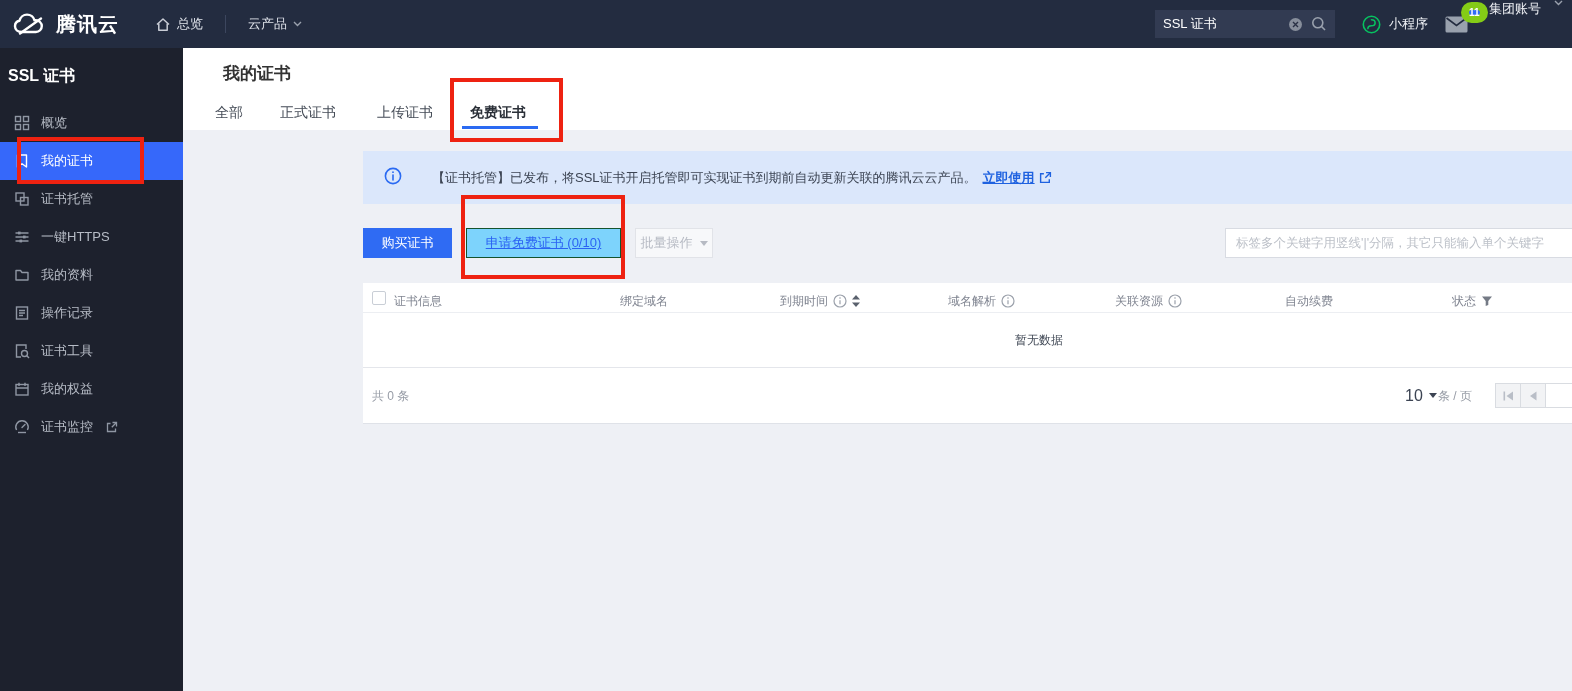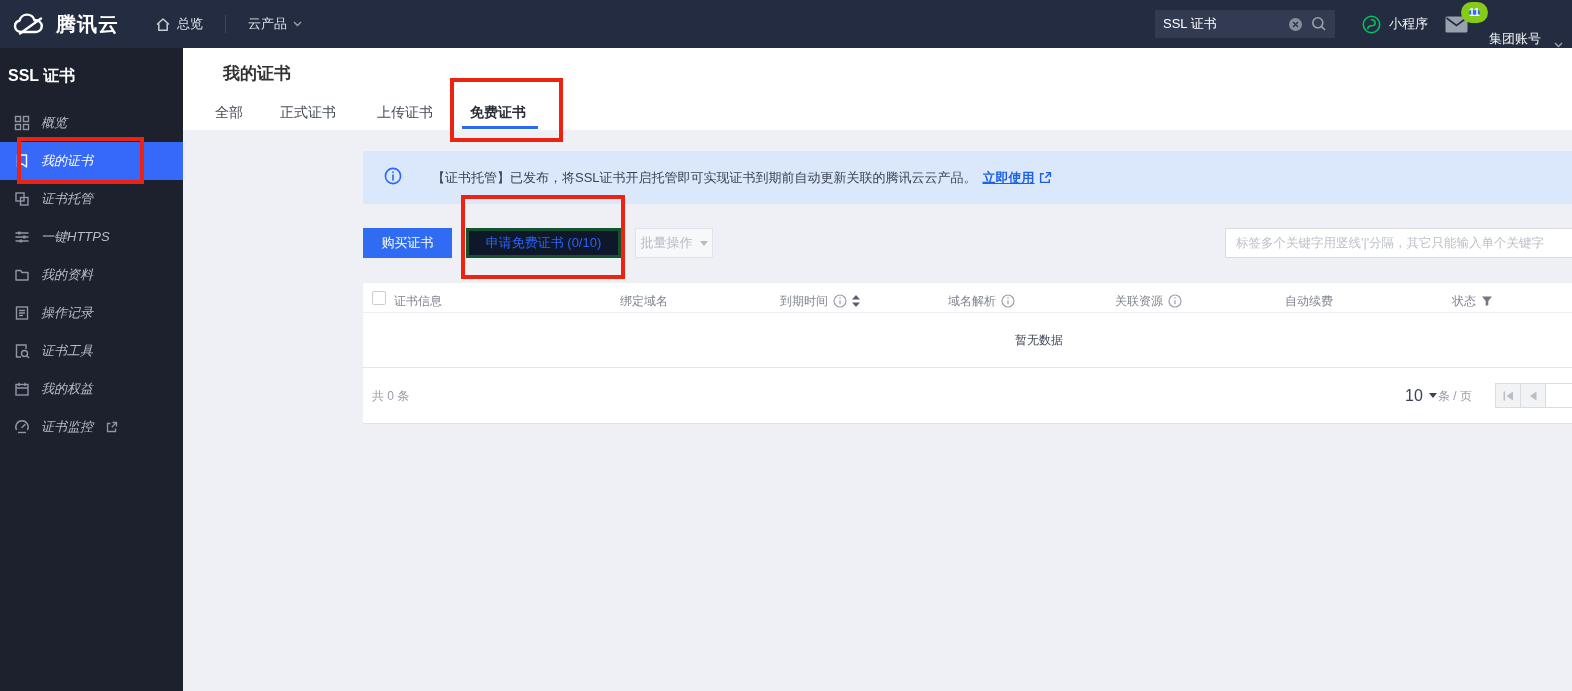--- a/index.html
+++ b/index.html
@@ -14,47 +14,47 @@
   .nav-item { display:flex; align-items:center; gap:6px; color:#dfe3ea; font-size:13px; cursor:pointer; }
   .nav-overview { margin-left:36px; }
   .nav-divider { width:1px; height:18px; background:#3c465e; margin:0 22px; }
   .caret { width:9px; height:6px; display:inline-block; }
   .nav-search { position:absolute; left:1155px; top:10px; width:180px; height:28px; background:#323b52; display:flex; align-items:center; padding:0 8px; }
   .nav-search input { flex:1; background:transparent; border:none; outline:none; color:#fff; font-size:13px; font-family:inherit; min-width:0; }
   .nav-search .icon-btn { display:flex; align-items:center; margin-left:8px; cursor:pointer; }
   .nav-mini { position:absolute; left:1362px; top:0; height:48px; display:flex; align-items:center; gap:8px; color:#eef0f4; font-size:13px; }
   .nav-mail { position:absolute; left:1445px; top:0; height:48px; display:flex; align-items:center; }
   .mail-badge { position:absolute; left:16px; top:2px; min-width:21px; height:21px; border-radius:11px; background:#2f6cf5; border:8px solid #84cc16; color:#fff; font-size:10px; font-weight:bold; display:flex; align-items:center; justify-content:center; }
-  .nav-account { position:absolute; left:1489px; top:0; height:48px; display:flex; align-items:flex-end; gap:13px; color:#eef0f4; font-size:13px; cursor:pointer; }
+  .nav-account { position:absolute; left:1489px; top:0; height:48px; display:flex; align-items:flex-start; gap:13px; color:#eef0f4; font-size:13px; cursor:pointer; }
 
   
   .sidebar { position:absolute; left:0; top:48px; width:183px; height:643px; background:#1d212d; z-index:20; }
   .sidebar-title { position:absolute; left:8px; top:18px; color:#fff; font-size:16px; font-weight:bold; }
-  .side-menu { position:absolute; left:0; top:56px; width:183px;font-style:italic; }
+  .side-menu { position:absolute; left:0; top:56px; width:183px; }
   .side-item { height:38px; display:flex; align-items:center; padding-left:14px; gap:11px; color:#b7bcc6; font-size:13px; cursor:pointer; }
   .side-item .sicon { width:16px; height:16px; color:#8f96a3; flex:0 0 16px; }
   .side-item.active { background:#3668fa; color:#fff; }
   .side-item.active .sicon { color:#fff; }
   .ext-mini { margin-left:2px; }
 
   
   .main-header { position:absolute; left:183px; top:48px; width:1389px; height:82px; background:#fff; z-index:5; }
   .page-title { position:absolute; left:40px; top:14px; font-size:17px; font-weight:bold; color:#333; }
   .tab { position:absolute; top:56px; font-size:14px; color:#454c57; cursor:pointer; }
   .tab.active { color:#2b3038; font-weight:bold; }
   .tab-underline { position:absolute; left:279px; top:78px; width:76px; height:3px; background:#2a6af2; }
 
   
   .banner { position:absolute; left:363px; top:151px; width:1209px; height:53px; background:#dbe7fb; display:flex; align-items:center; z-index:4; }
   .banner-text { margin-left:69px; color:#3c4453; font-size:13px; }
   .banner-link { color:#1f62e0; font-size:13px; text-decoration:underline; margin-left:6px; cursor:pointer; font-weight:bold; }
 
   .btn { position:absolute; top:228px; height:30px; display:inline-flex; align-items:center; justify-content:center; font-size:13px; cursor:pointer; }
   .btn-buy { left:363px; width:89px; background:#2f6bf3; color:#fff; border:1px solid #2f6bf3; }
-  .btn-apply { left:466px; width:155px; background:#0f172a; color:#2b63f3; border:3px solid #14532d; }
+  .btn-apply { left:466px; width:155px; background:#7dd3fc; color:#2b63f3; border:1px solid #14532d;text-decoration:underline; }
   .btn-batch { left:635px; width:78px; background:#f7f8fa; color:#b6bac3; border:1px solid #e1e3e8; gap:7px; cursor:default; }
   .batch-caret { width:0; height:0; border-left:4px solid transparent; border-right:4px solid transparent; border-top:5px solid #b6bac3; }
   .filter-input { position:absolute; left:1225px; top:228px; width:400px; height:30px; background:#fff; border:1px solid #d8dbe2; padding:0 10px; font-size:12.5px; color:#333; outline:none; font-family:inherit; }
   .filter-input::placeholder { color:#bcc0c8; }
 
   
   .table-card { position:absolute; left:363px; top:283px; width:1352px; height:141px; background:#fff; border-bottom:1px solid #dfe2e8; }
   .thead { position:relative; height:30px; border-bottom:1px solid #eceef2; }
   .th { position:absolute; top:0; height:36px; display:flex; align-items:center; gap:5px; color:#808591; font-size:12px; white-space:nowrap; }
   .checkbox { position:absolute; left:9px; top:8px; width:14px; height:14px; background:#fff; border:1px solid #c9ced6; border-radius:2px; cursor:pointer; }

